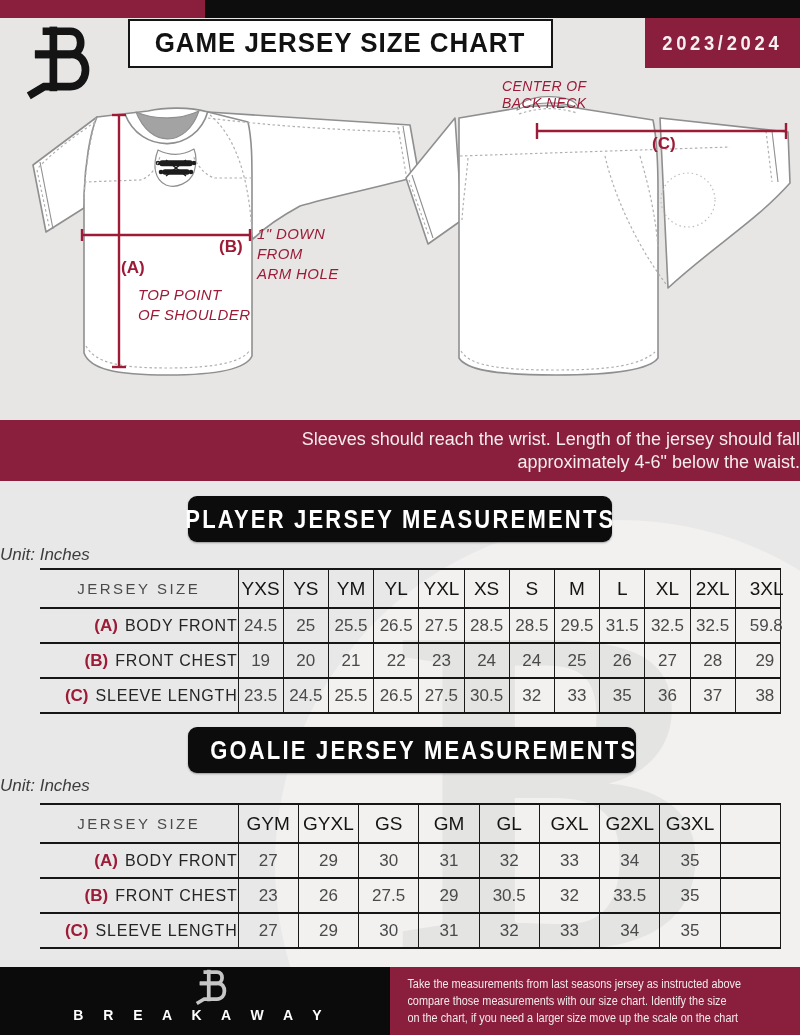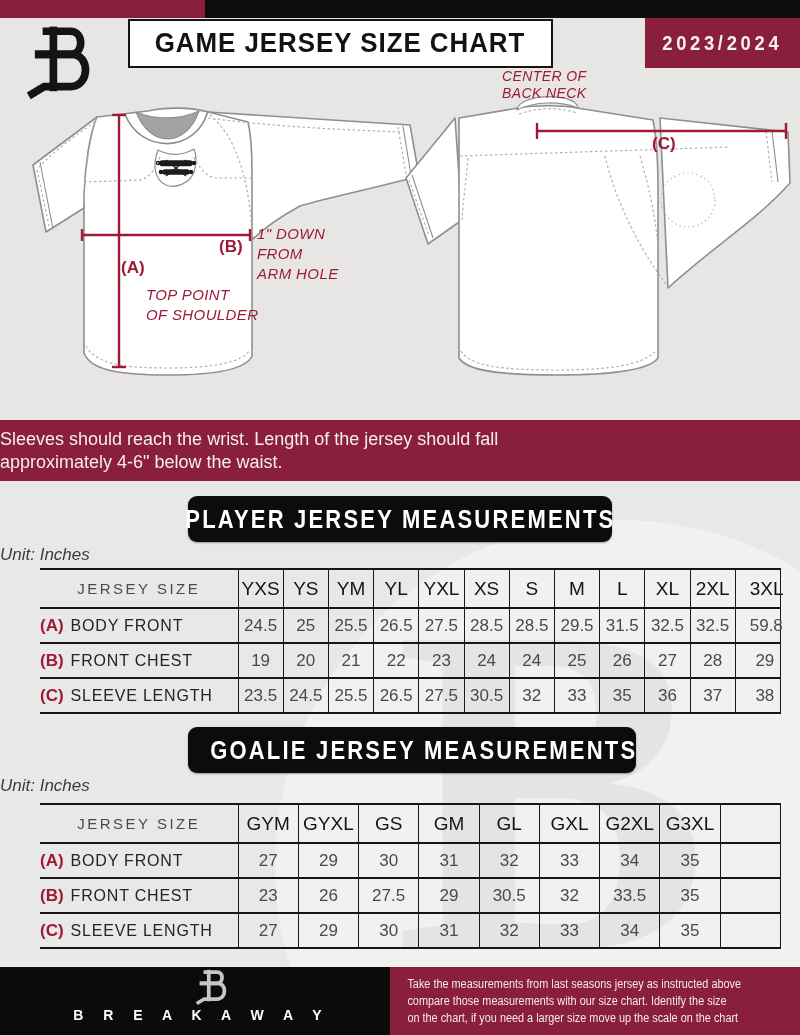--- a/index.html
+++ b/index.html
@@ -27,21 +27,21 @@
     transform:scaleX(0.92); white-space:nowrap; }
   .logo-main { position:absolute; left:20px; top:22px; }
   
   .diagram-svg { position:absolute; left:0; top:70px; }
   .ann { position:absolute; color:var(--annot); z-index:3; }
   .ann.key { font-weight:800; font-size:17px; }
   .ann.cap { font-style:italic; font-size:15px; line-height:20px; white-space:pre-line; letter-spacing:0.4px; }
   .ann.cap.small { font-size:14px; line-height:17px; }
   
   .notice { position:absolute; left:0; top:420px; width:800px; height:61px; background:var(--maroon);
-    display:flex; flex-direction:column; align-items:flex-start; justify-content:center;
+    display:flex; flex-direction:column; align-items:flex-end; justify-content:center;
     color:#f4ecee; font-size:18px; line-height:23px; text-align:center; }
   
   .pill { position:absolute; left:188px; width:424px; height:46px; background:#0c0c0c; border-radius:9px;
     display:flex; align-items:center; justify-content:center; box-shadow:0 1px 2px rgba(0,0,0,0.35); }
   .pill span { color:#fff; font-size:25px; font-weight:700; letter-spacing:2.5px;
     transform:scaleX(0.88); white-space:nowrap; }
   .pill.player { top:496px; } .pill.goalie { top:727px;padding-left:24px; }
   .unit { position:absolute; left:0; width:800px; text-align:left; font-style:italic;
     font-size:17px; color:#3d3d3d; }
   .unit.player { top:545px; } .unit.goalie { top:776px; }
@@ -50,21 +50,21 @@
     table-layout:fixed; z-index:2; }
   table.size-table.player { top:568px; } table.size-table.goalie { top:803px; }
   .size-table thead tr { height:39px; } .size-table tbody tr { height:35px; }
   .size-table tr { border-top:2.5px solid #161616; }
   .size-table tbody tr:last-child { border-bottom:2.5px solid #161616; }
   .size-table th, .size-table td { border-left:1.5px solid #1a1a1a; padding:0; }
   .size-table th:first-child, .size-table td:first-child { border-left:none; }
   .size-table th:last-child, .size-table td:last-child { border-right:1.5px solid #1a1a1a;padding-left:14px; }
   th.label-h { font-weight:400; font-size:15px; letter-spacing:2.5px; color:#4a4a4a; text-align:center; }
   th.size-h { font-size:19px; font-weight:400; color:#141414; text-align:center; }
-  td.label-cell { text-align:left; font-size:16px; letter-spacing:0.8px; color:#242424; font-weight:500; white-space:nowrap; }
+  td.label-cell { text-align:right; font-size:16px; letter-spacing:0.8px; color:#242424; font-weight:500; white-space:nowrap; }
   td.label-cell .key { color:var(--annot); font-weight:800; font-size:17px; margin-right:7px; letter-spacing:0; }
   td.val { text-align:center; font-size:17px; color:#4a4a4a; }
   
   .footer { position:absolute; left:0; top:967px; width:800px; height:68px; display:flex; z-index:2; }
   .footer-black { width:430px; background:#0b0b0b; display:flex; align-items:center;flex-direction:column; }
   .footer-black svg { margin-left:31px; }
   .brand { color:#fff; font-size:14px; font-weight:700; letter-spacing:8px; margin-left:13px; white-space:nowrap; }
   .footer-maroon { flex:1; background:var(--maroon); display:flex; align-items:center; }
   .footer-note { color:#f2e9ec; font-size:12.5px; line-height:17px; padding-left:20px;
     white-space:pre-line; transform:scaleX(0.87); transform-origin:left center; width:390px; }
@@ -170,28 +170,28 @@
       <path d="M82,165 H250"></path>
         <path d="M82,159 V171"></path>
         <path d="M250,159 V171"></path>
       <path d="M537,61 H786"></path>
         <path d="M537,53 V69"></path>
         <path d="M786,53 V69"></path>
     </g>
   </svg>
 
   <div class="ann key" style="left:121px; top:258px;">(A)</div>
-  <div class="ann cap" style="left:146px; top:285px;">TOP POINT
+  <div class="ann cap" style="left:138px; top:285px;">TOP POINT
 OF SHOULDER</div>
   <div class="ann key" style="left:219px; top:237px;">(B)</div>
   <div class="ann cap" style="left:257px; top:224px;">1" DOWN
 FROM
 ARM HOLE</div>
   <div class="ann key" style="left:652px; top:134px;">(C)</div>
-  <div class="ann cap small" style="left:502px; top:68px;">CENTER OF
+  <div class="ann cap small" style="left:502px; top:78px;">CENTER OF
 BACK NECK</div>
 
   <div class="notice">
     <div>Sleeves should reach the wrist. Length of the jersey should fall</div>
     <div>approximately 4-6" below the waist.</div>
   </div>
 
   <div class="pill player">
     <span>PLAYER JERSEY MEASUREMENTS</span>
   </div>

